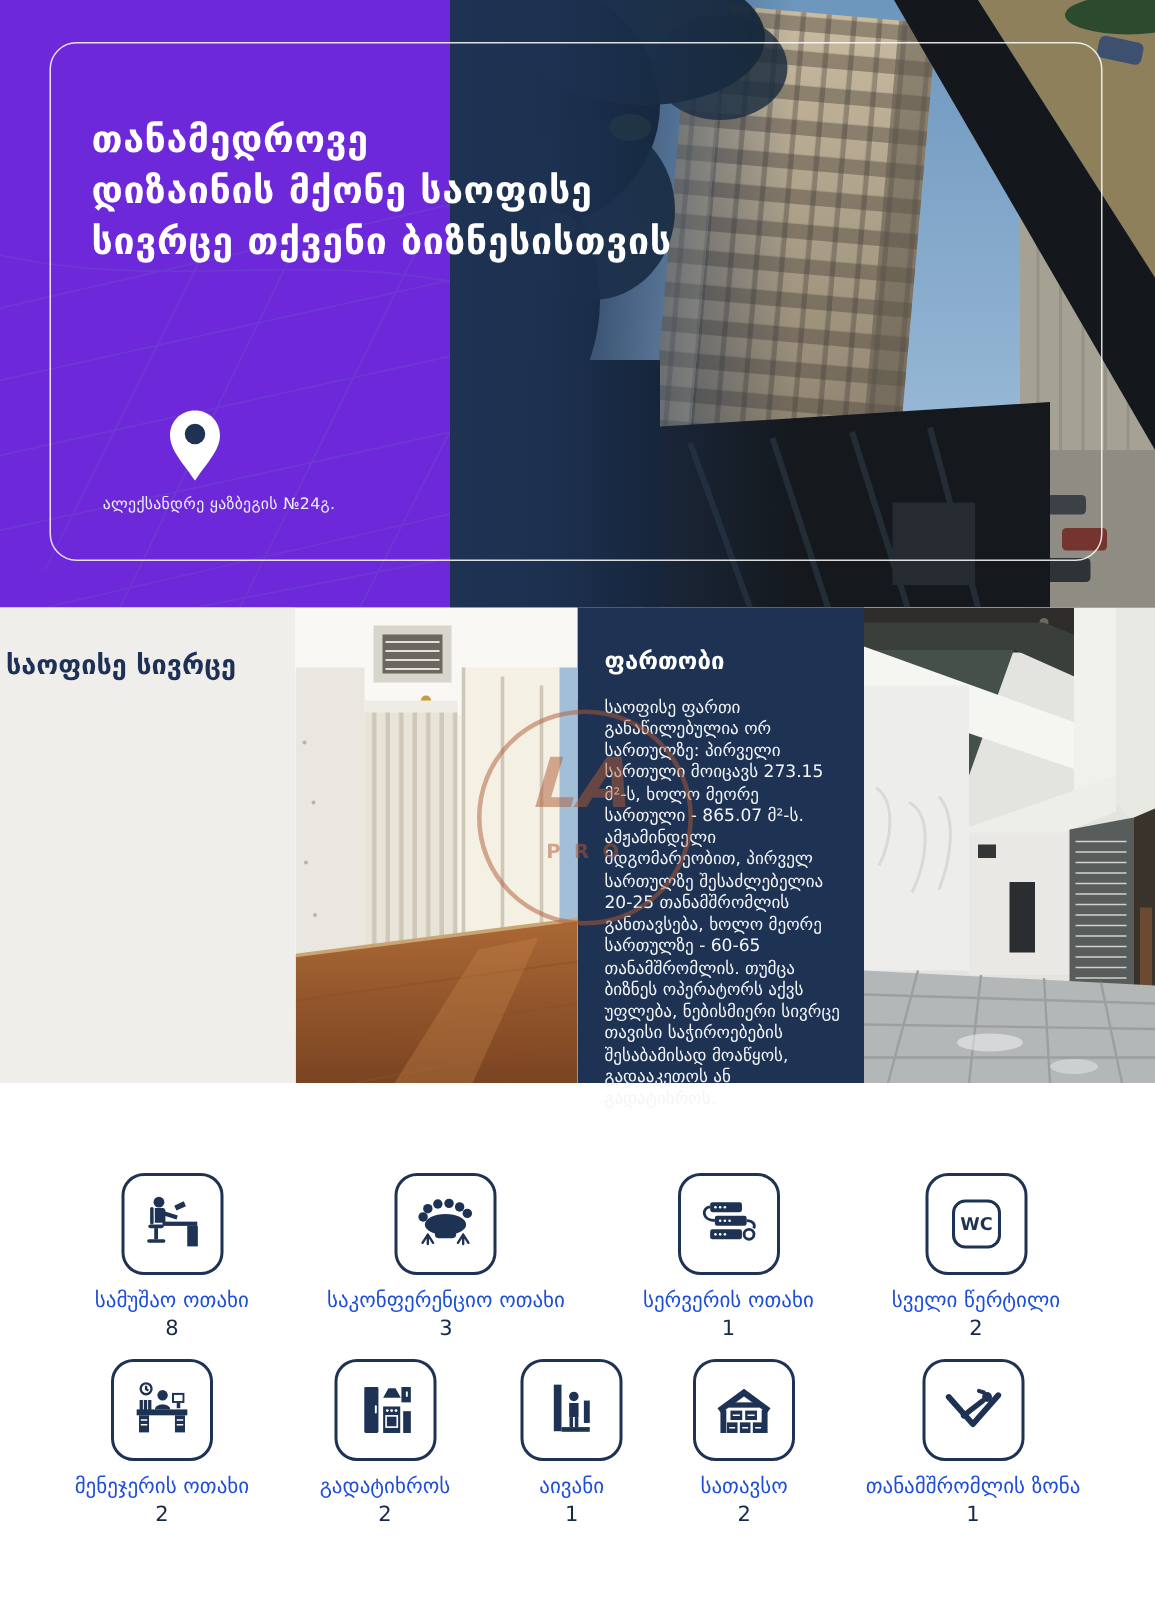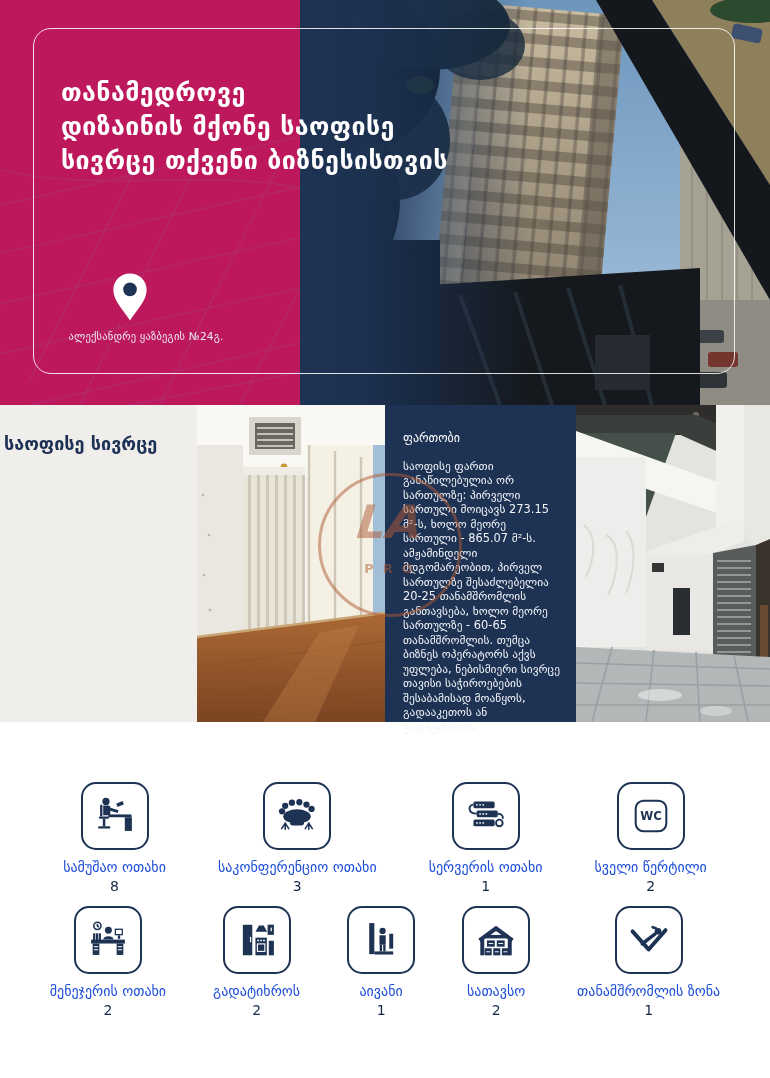--- a/index.html
+++ b/index.html
@@ -1,20 +1,20 @@
 <!DOCTYPE html>
 <html><head>
 <meta charset="utf-8">
 <style>
   html,body{margin:0;padding:0;background:#ffffff;}
   .page{position:relative;width:770px;height:1078px;background:#ffffff;overflow:hidden;
         font-family:"DejaVu Sans","Liberation Sans",sans-serif;color:#1e3354;}
 
   
-  .hero{position:relative;width:770px;height:405px;background:#be185d;overflow:hidden;}
+  .hero{position:relative;width:770px;height:405px;background:#6d28d9;overflow:hidden;}
   .map-pattern{position:absolute;left:0;top:0;width:770px;height:405px;}
   .hero-photo{position:absolute;left:300px;top:0;width:470px;height:405px;}
   .hero-photo svg{display:block;width:100%;height:100%;}
   .hero-fade{position:absolute;left:300px;top:0;width:230px;height:405px;
     background:linear-gradient(90deg,#1e3354 0%,rgba(30,51,84,.88) 30%,rgba(30,51,84,0) 100%);}
   .hero-card{position:absolute;left:33px;top:28px;width:700px;height:344px;
     border:1.5px solid rgba(255,255,255,.85);border-radius:18px;}
   .hero-title{position:absolute;left:61px;top:76px;margin:0;color:#ffffff;
     font-size:25px;font-weight:bold;line-height:34px;letter-spacing:.4px;}
   .pin{position:absolute;left:112px;top:272px;width:36px;height:50px;}
@@ -24,21 +24,21 @@
 
   
   .band{position:relative;display:flex;width:770px;height:317px;}
   .band .photo{position:relative;overflow:hidden;}
   .band .photo svg{display:block;width:100%;height:100%;}
   .col-light{width:197px;background:#f0eeea;box-sizing:border-box;padding:28px 16px 0 4px;}
   .col-light h2{margin:0 0 17px 0;font-size:18px;font-weight:bold;color:#1d3156;}
   .col-light p{margin:0;font-size:12px;line-height:1.26;color:#21365a;}
   .photo-office{width:188px;}
   .col-navy{width:191px;background:#1e3354;box-sizing:border-box;padding:26px 13px 0 18px;color:#ffffff;}
-  .col-navy h2{margin:0 0 14px 0;font-size:12px;font-weight:normal;}
+  .col-navy h2{margin:0 0 14px 0;font-size:16px;font-weight:bold;}
   .col-navy p{margin:0;font-size:11.4px;line-height:1.27;color:#f2f4f8;}
   .photo-lobby{width:194px;}
 
   .watermark{position:absolute;left:318px;top:68px;width:144px;height:144px;
     opacity:.5;color:#b05a36;pointer-events:none;z-index:5;}
   .wm-circle{position:absolute;left:0;top:0;right:0;bottom:0;border:3px solid currentColor;border-radius:50%;}
   .wm-mono{position:absolute;left:0;right:0;top:22px;text-align:center;
     font-size:46px;font-weight:bold;font-style:italic;transform:skewX(-6deg);}
   .wm-sub{position:absolute;left:6px;right:0;top:88px;text-align:center;
     font-size:13px;letter-spacing:9px;font-weight:bold;}

